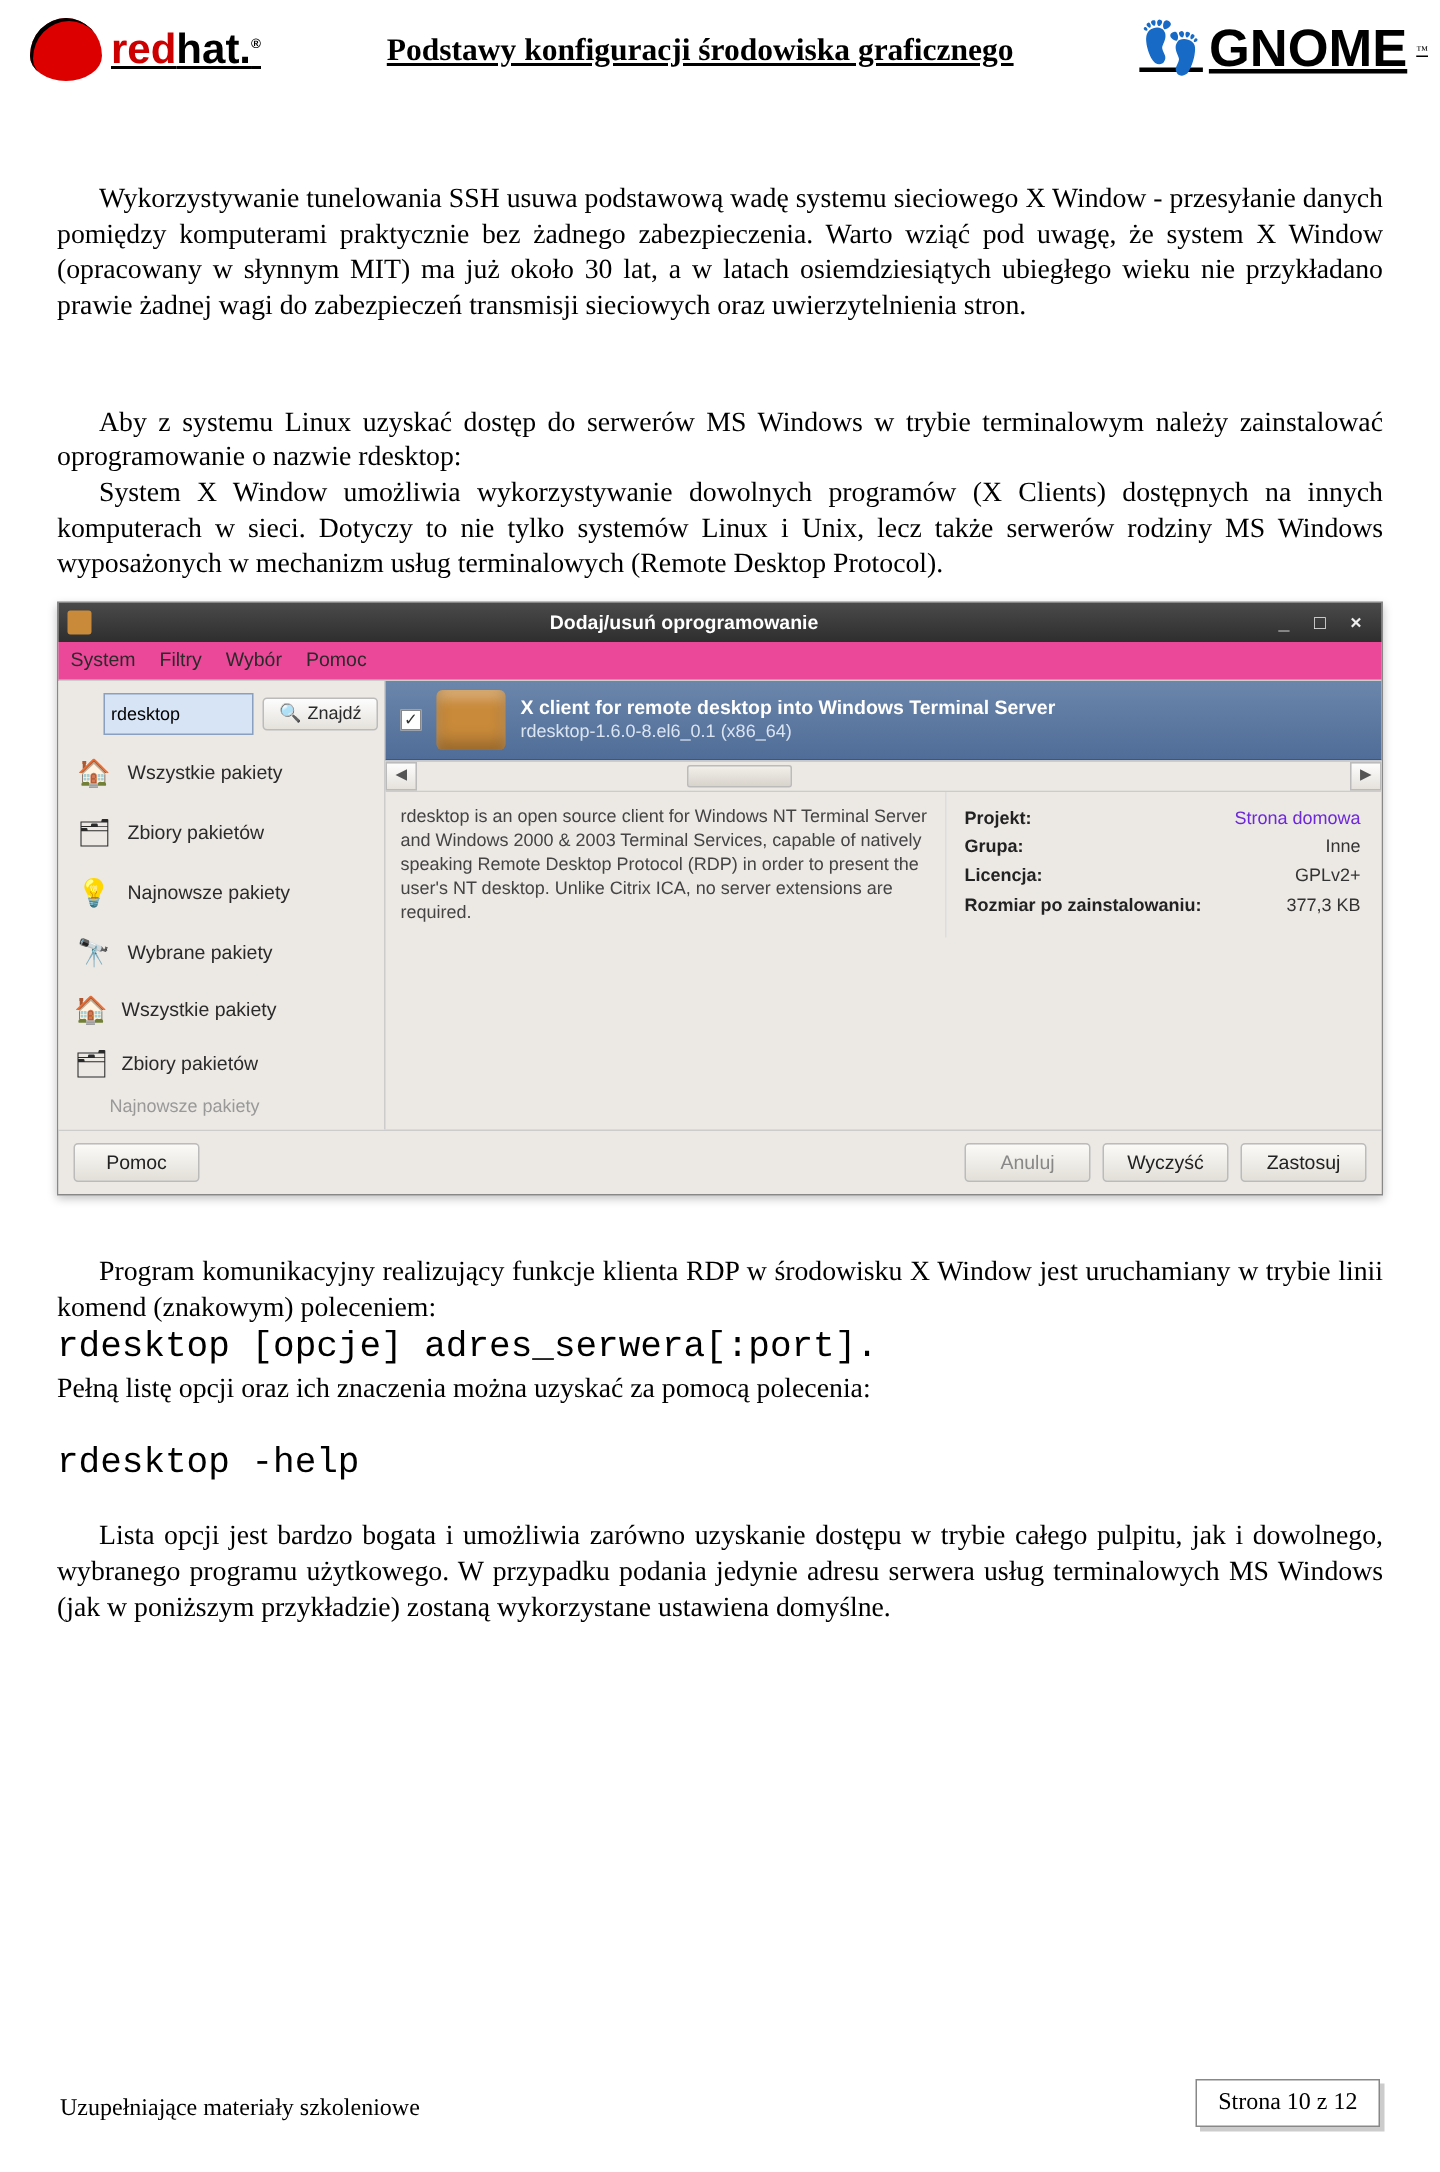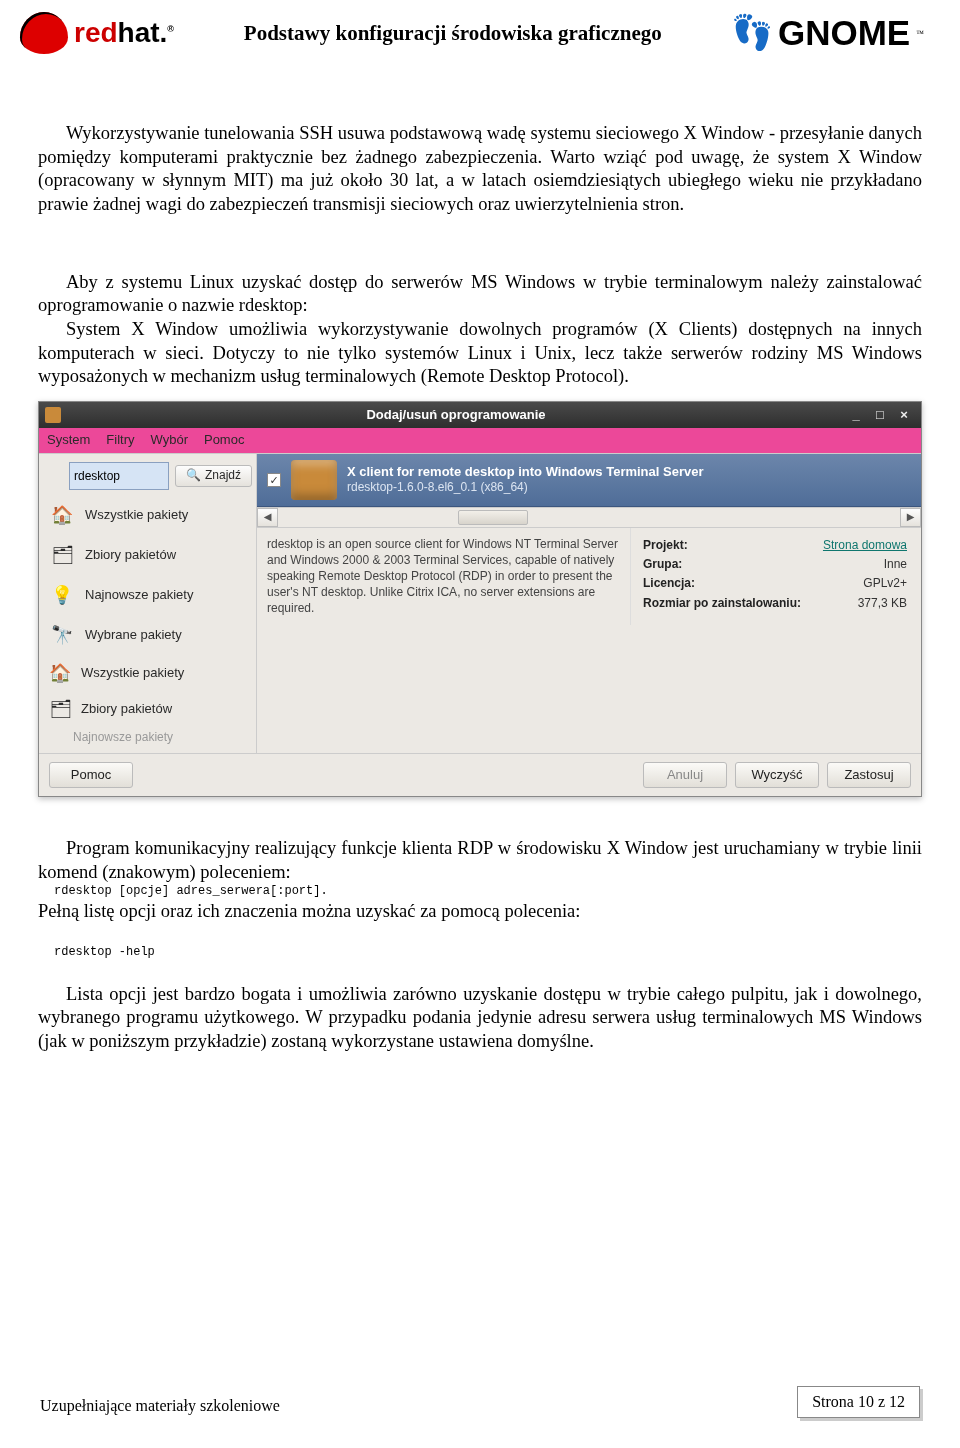--- a/index.html
+++ b/index.html
@@ -8,22 +8,23 @@
     height: 1448px;
     background: #fff;
     font-family: Georgia, 'Times New Roman', serif;
     color: #000;
     position: relative;
   }
   .page-header {
     display: flex;
     align-items: center;
     justify-content: space-between;
-    padding: 12px 36px 8px 20px;
+    padding: 12px 8px 8px 20px;
     border-bottom: 0;
+    text-decoration: underline;
   }
   .logo-redhat { display: flex; align-items: center; gap: 6px; }
   .logo-redhat .hat {
     width: 48px; height: 42px; border-radius: 50% 50% 50% 50% / 60% 60% 40% 40%;
     background: #d00; position: relative; box-shadow: 2px 2px 0 #000 inset;
   }
   .logo-redhat .txt { font-family: Arial, sans-serif; font-weight: bold; font-size: 28px; }
   .logo-redhat .txt .red { color: #c00; }
   .logo-redhat .txt .black { color: #000; }
   .logo-redhat .tm { font-size: 9px; vertical-align: super; }
@@ -35,21 +36,21 @@
 
   .content {
     padding: 60px 38px 0 38px;
     font-size: 18.5px;
     line-height: 1.28;
   }
   .content p { margin-bottom: 0; text-align: justify; }
   .content p.indent { text-indent: 28px; }
   .content .gap { height: 54px; }
   .content .gap-sm { height: 22px; }
-  .content .cmd { font-family: 'Courier New', monospace; font-size: 12px; margin-left: 16px; }
+  .content .cmd { font-family: 'Courier New', monospace; font-size: 24px; }
 
   
   .app-window {
     margin: 12px 0 0 0;
     width: 100%;
     border: 1px solid #888;
     font-family: "Segoe UI", Arial, sans-serif;
     font-size: 13px;
     color: #2a2a2a;
     background: #ece9e4;
@@ -160,21 +161,21 @@
     border-right: 1px solid #ddd;
   }
   .detail-right {
     width: 290px; padding: 8px 14px 8px 12px;
     font-size: 12px; color:#333;
   }
   .detail-right table { width:100%; border-collapse: collapse; }
   .detail-right td { padding: 2px 0; vertical-align: top; }
   .detail-right td.k { font-weight: bold; color:#222; }
   .detail-right td.v { text-align: right; }
-  .detail-right .link { color:#0f766e; text-decoration: underline; }
+  .detail-right .link { color:#6d28d9; }
 
   .action-bar {
     border-top: 1px solid #ccc;
     display:flex; align-items:center; padding: 8px 10px;
     gap: 8px;
     background: #ece9e4;
   }
   .action-bar .spacer { flex:1; }
   .btn-action {
     height: 26px; min-width: 84px;

